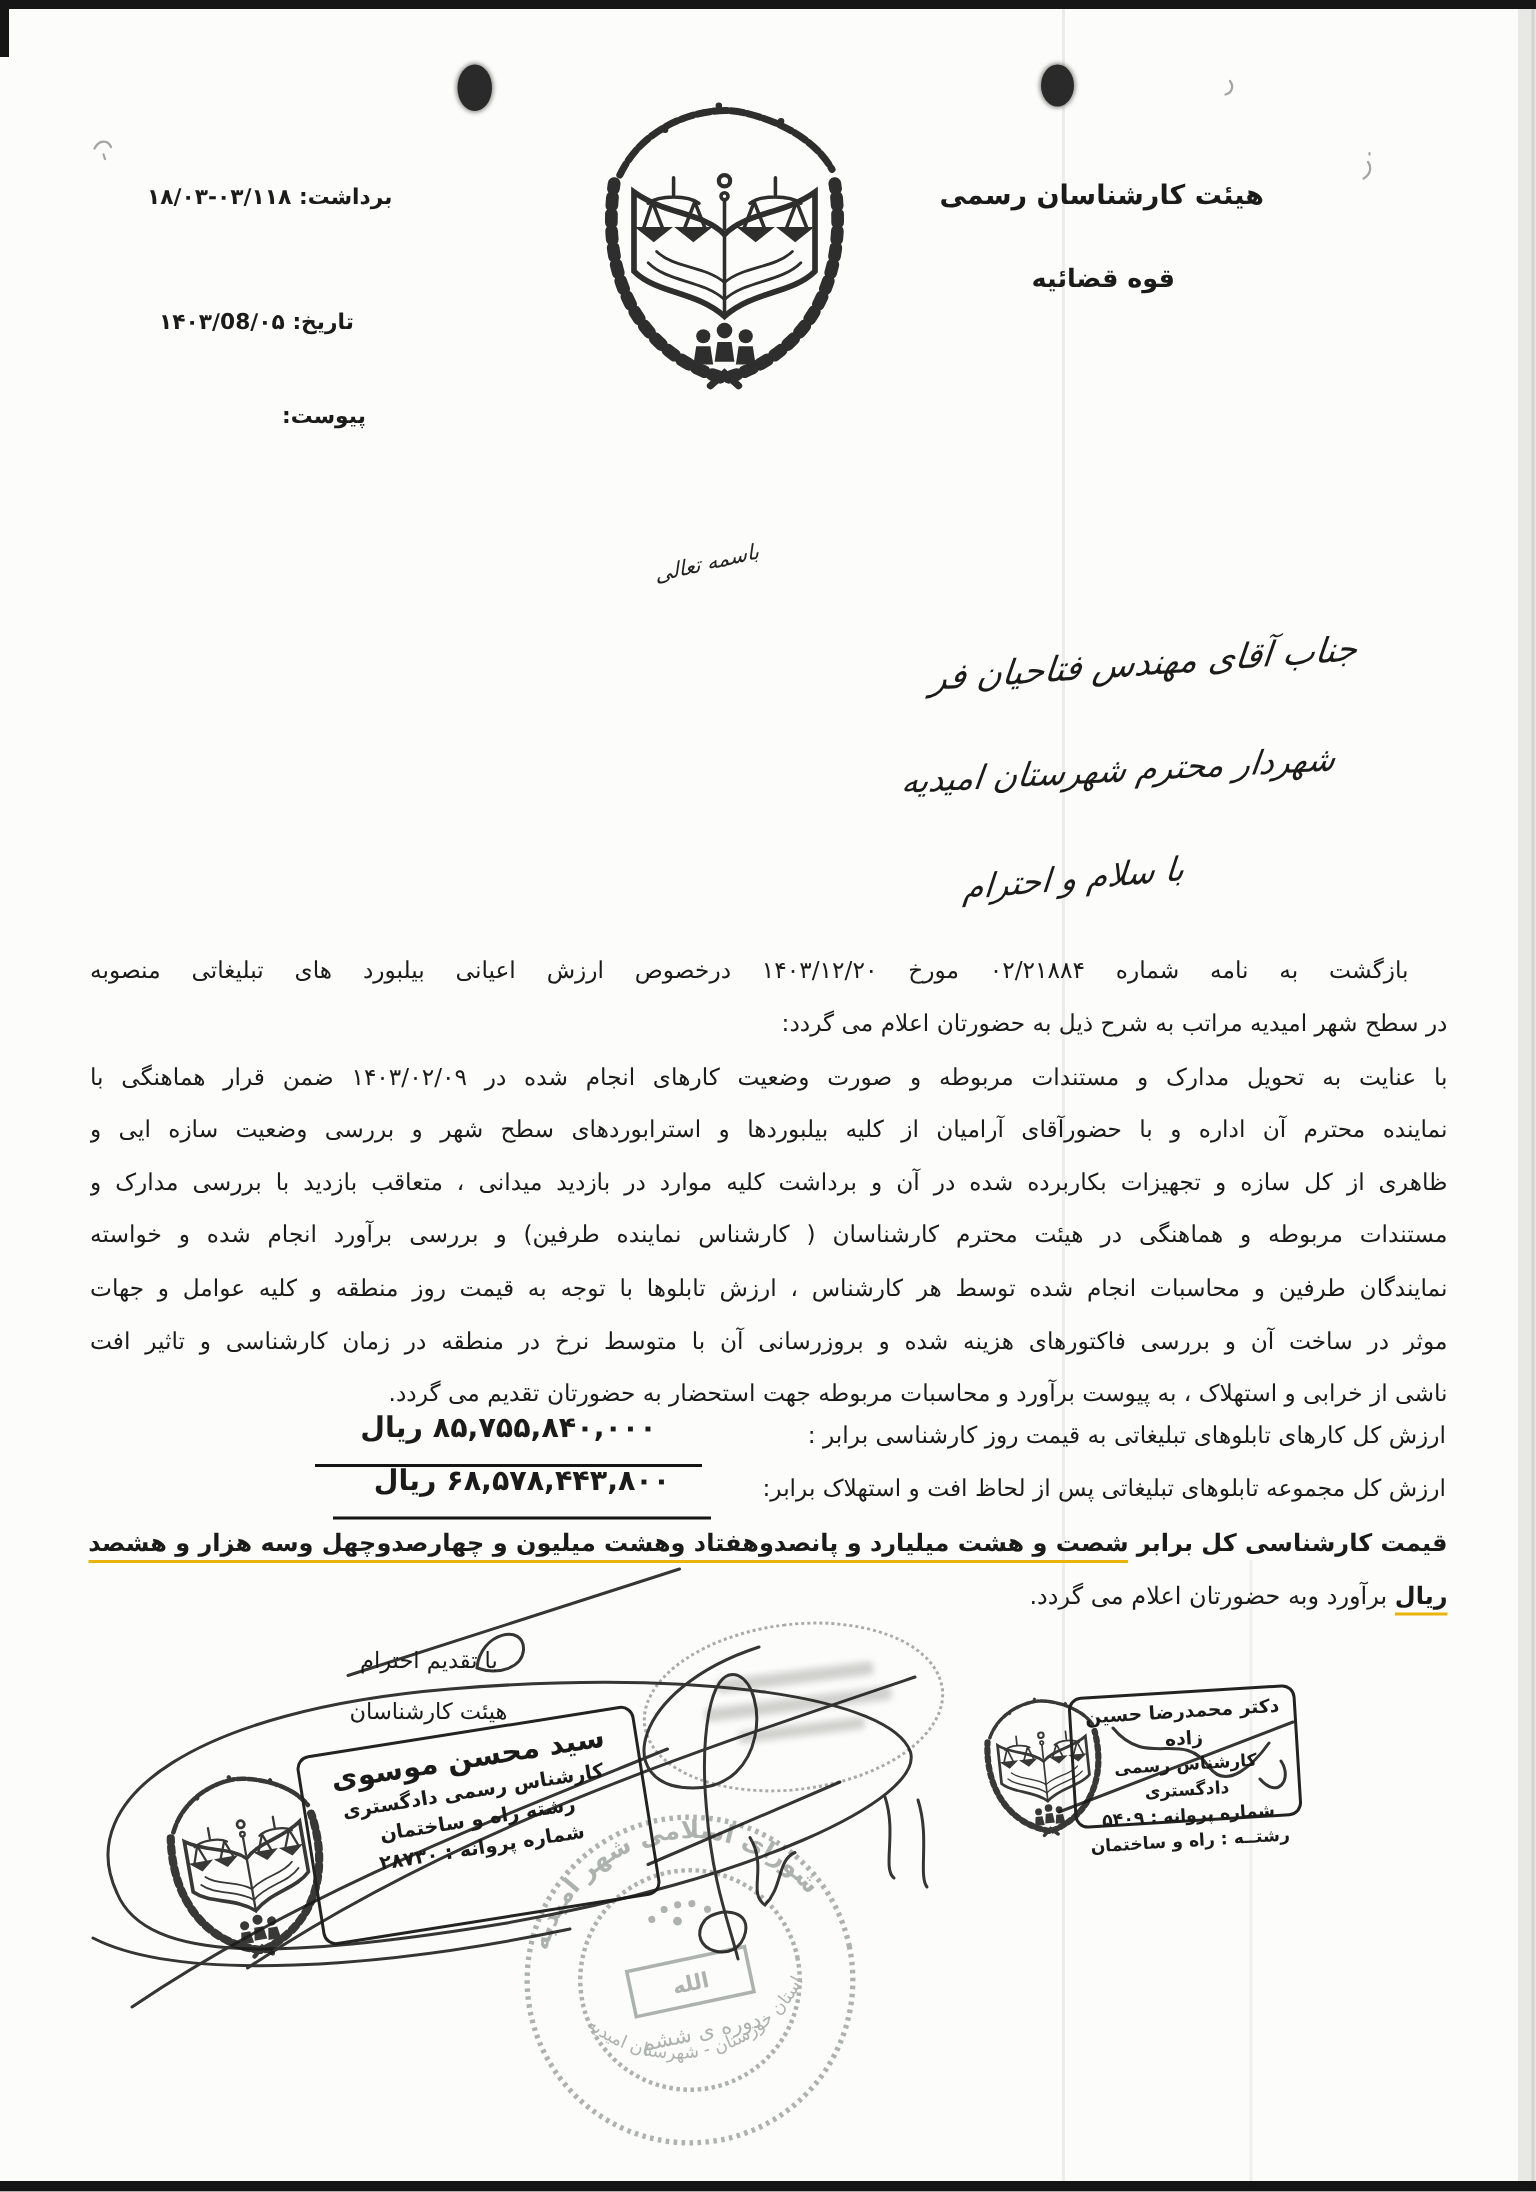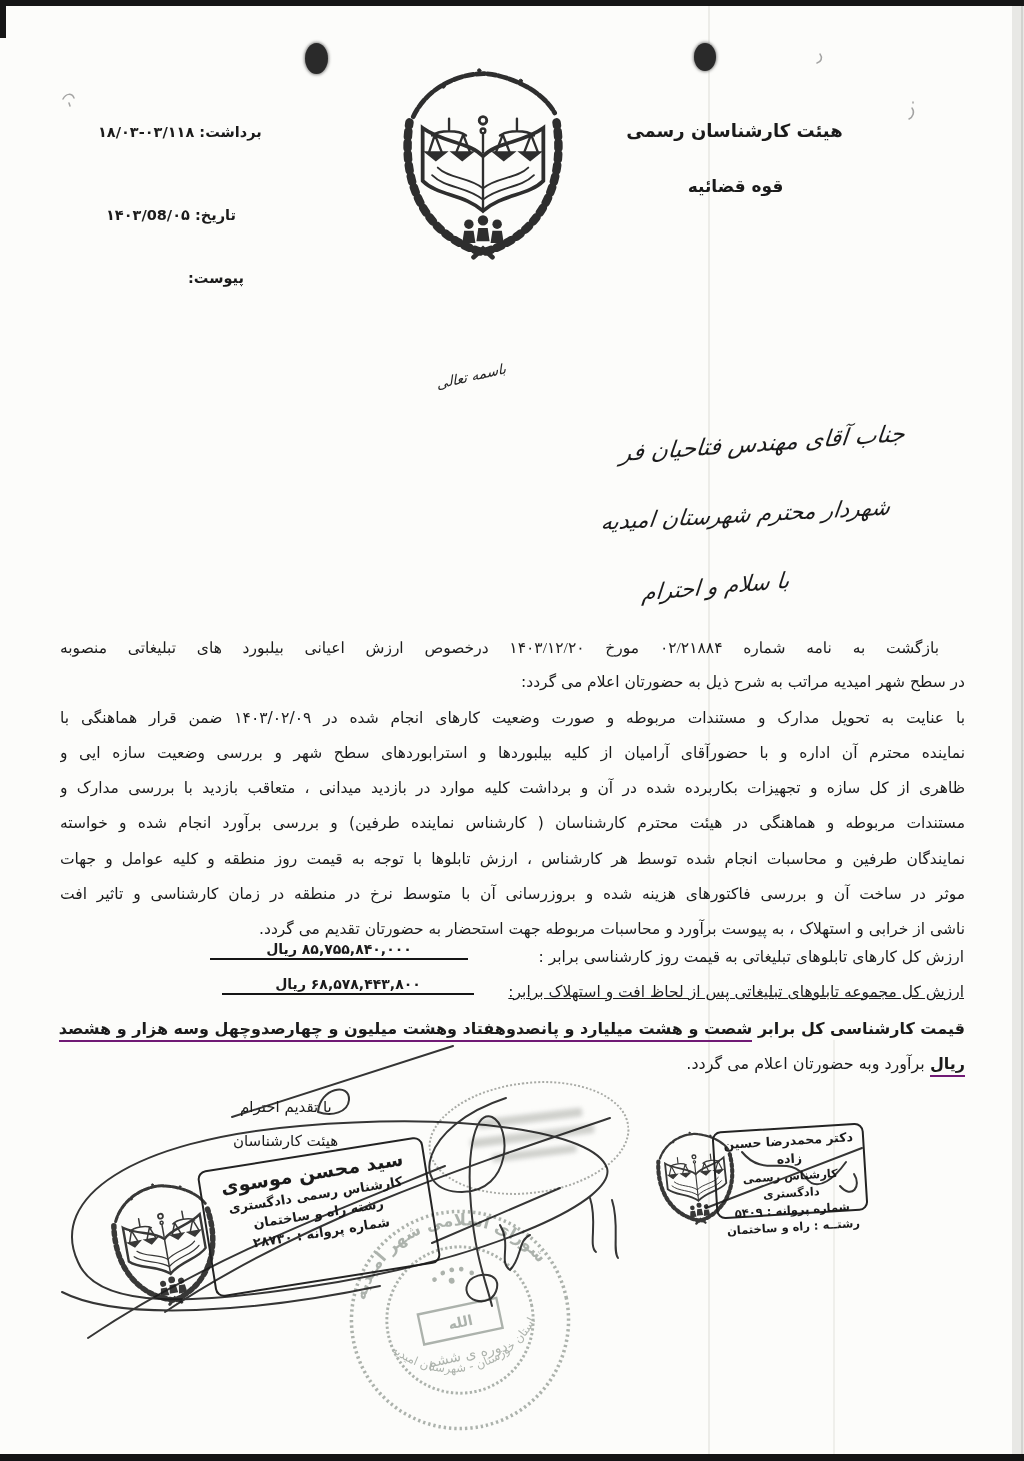--- a/index.html
+++ b/index.html
@@ -28,28 +28,28 @@
   
   .hand{font-style:italic;white-space:nowrap;z-index:2;}
   .besmele{left:436px;top:368px;font-size:14px;transform:rotate(-13deg) skewX(-8deg);color:#222;}
   .recip1{right:119px;top:430px;font-size:23px;transform:rotate(-4deg) skewX(-10deg);}
   .recip2{right:134px;top:502px;font-size:22px;transform:rotate(-3deg) skewX(-10deg);}
   .salut{right:234px;top:574px;font-size:22px;transform:rotate(-5deg) skewX(-10deg);}
   
   .bodyblock{left:60px;top:630px;width:905px;z-index:2;}
   .bline{height:35.3px;line-height:35.3px;overflow:hidden;font-size:15.5px;
          text-align:justify;text-align-last:justify;white-space:normal;}
-  .bline.first{padding-right:26px;font-family:Liberation Serif, serif;}
+  .bline.first{padding-right:26px;}
   .bline.endline{text-align-last:right;}
   .vrow-label{font-size:15.5px;white-space:nowrap;z-index:2;}
-  .vrow-amount{font-weight:bold;font-size:14px;text-align:center;
-               border-bottom:2.5px solid #151515;padding-bottom:1px;white-space:nowrap;z-index:2;}
+  .vrow-amount{font-weight:bold;font-size:19px;text-align:center;
+               border-bottom:2.5px solid #151515;padding-bottom:13px;white-space:nowrap;z-index:2;}
   .totalline{left:60px;top:1014px;width:905px;font-size:16px;line-height:30px;white-space:nowrap;z-index:2;}
   .totalline .w600{font-weight:600;}
-  .uline{font-weight:bold;border-bottom:2px solid #701a75;padding-bottom:2px;}
+  .uline{font-weight:bold;border-bottom:2px solid #eab308;padding-bottom:2px;}
   .suffixline{left:60px;top:1054px;width:905px;font-size:16px;white-space:nowrap;z-index:2;}
   
   .signoff1{left:240px;top:1088px;font-size:15px;z-index:2;margin-top:10px;}
   .signoff2{left:233px;top:1132px;font-size:15px;z-index:2;}
   .stamp-box{border:2px solid #232323;border-radius:9px;direction:rtl;text-align:center;z-index:3;}
   .stamp-left{left:205px;top:1153px;width:228px;height:128px;transform:rotate(-9deg);padding-top:4px;}
   .stamp-left .s-name{font-size:19px;font-weight:bold;line-height:26px;}
   .stamp-left .s-line{font-size:13px;line-height:19px;font-weight:600;}
   .stamp-right{left:714px;top:1127px;width:152px;height:88px;transform:rotate(-3.5deg);padding-top:3px;}
   .stamp-right .s-name{font-size:12.5px;font-weight:bold;line-height:18px;}
@@ -150,21 +150,21 @@
     <div class="bline">نماینده محترم آن اداره و با حضورآقای آرامیان از کلیه بیلبوردها و استرابوردهای سطح شهر و بررسی وضعیت سازه ایی و</div>
     <div class="bline">ظاهری از کل سازه و تجهیزات بکاربرده شده در آن و برداشت کلیه موارد در بازدید میدانی ، متعاقب بازدید با بررسی مدارک و</div>
     <div class="bline">مستندات مربوطه و هماهنگی در هیئت محترم کارشناسان ( کارشناس نماینده طرفین) و بررسی برآورد انجام شده و خواسته</div>
     <div class="bline">نمایندگان طرفین و محاسبات انجام شده توسط هر کارشناس ، ارزش تابلوها با توجه به قیمت روز منطقه و کلیه عوامل و جهات</div>
     <div class="bline">موثر در ساخت آن و بررسی فاکتورهای هزینه شده و بروزرسانی آن با متوسط نرخ در منطقه در زمان کارشناسی و تاثیر افت</div>
     <div class="bline endline">ناشی از خرابی و استهلاک ، به پیوست برآورد و محاسبات مربوطه جهت استحضار به حضورتان تقدیم می گردد.</div>
   </div>
 
   <div class="abs vrow-label rtl" style="right:60px;top:948px;">ارزش کل کارهای تابلوهای تبلیغاتی به قیمت روز کارشناسی برابر :</div>
   <div class="abs vrow-amount rtl" style="left:210px;top:941px;width:258px;">۸۵,۷۵۵,۸۴۰,۰۰۰ ریال</div>
-  <div class="abs vrow-label rtl" style="right:60px;top:983px;text-decoration:underline;">ارزش کل مجموعه تابلوهای تبلیغاتی پس از لحاظ افت و استهلاک برابر:</div>
+  <div class="abs vrow-label rtl" style="right:60px;top:983px;">ارزش کل مجموعه تابلوهای تبلیغاتی پس از لحاظ افت و استهلاک برابر:</div>
   <div class="abs vrow-amount rtl" style="left:222px;top:976px;width:252px;">۶۸,۵۷۸,۴۴۳,۸۰۰ ریال</div>
 
   <div class="abs totalline rtl">
     <span class="w600">قیمت کارشناسی کل برابر </span>
     <span class="uline">شصت و هشت میلیارد و پانصدوهفتاد وهشت میلیون و چهارصدوچهل وسه هزار و هشصد</span>
   </div>
   <div class="abs suffixline rtl">
     <span class="uline">ریال</span>
     <span> برآورد وبه حضورتان اعلام می گردد.</span>
   </div>

